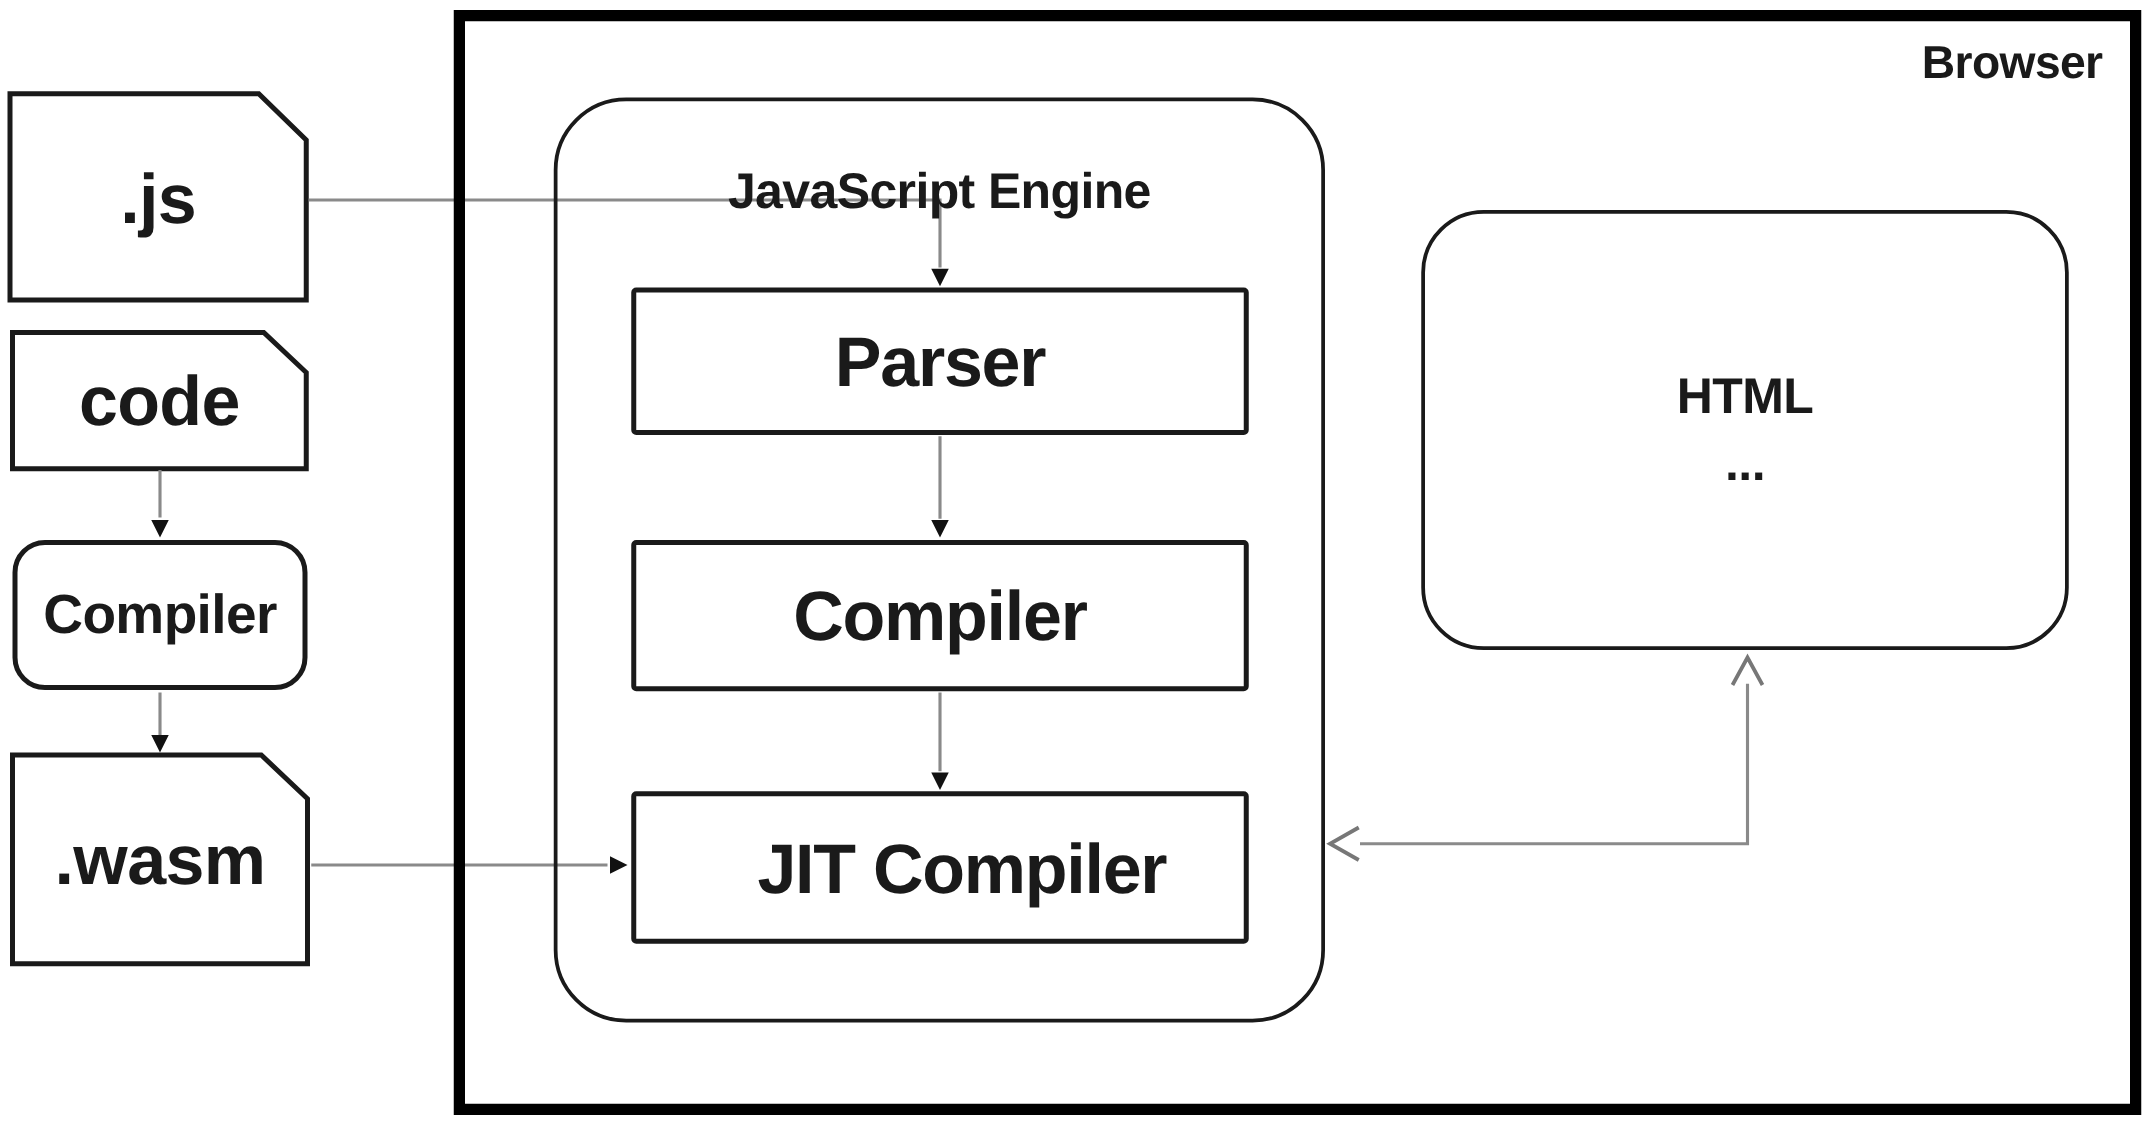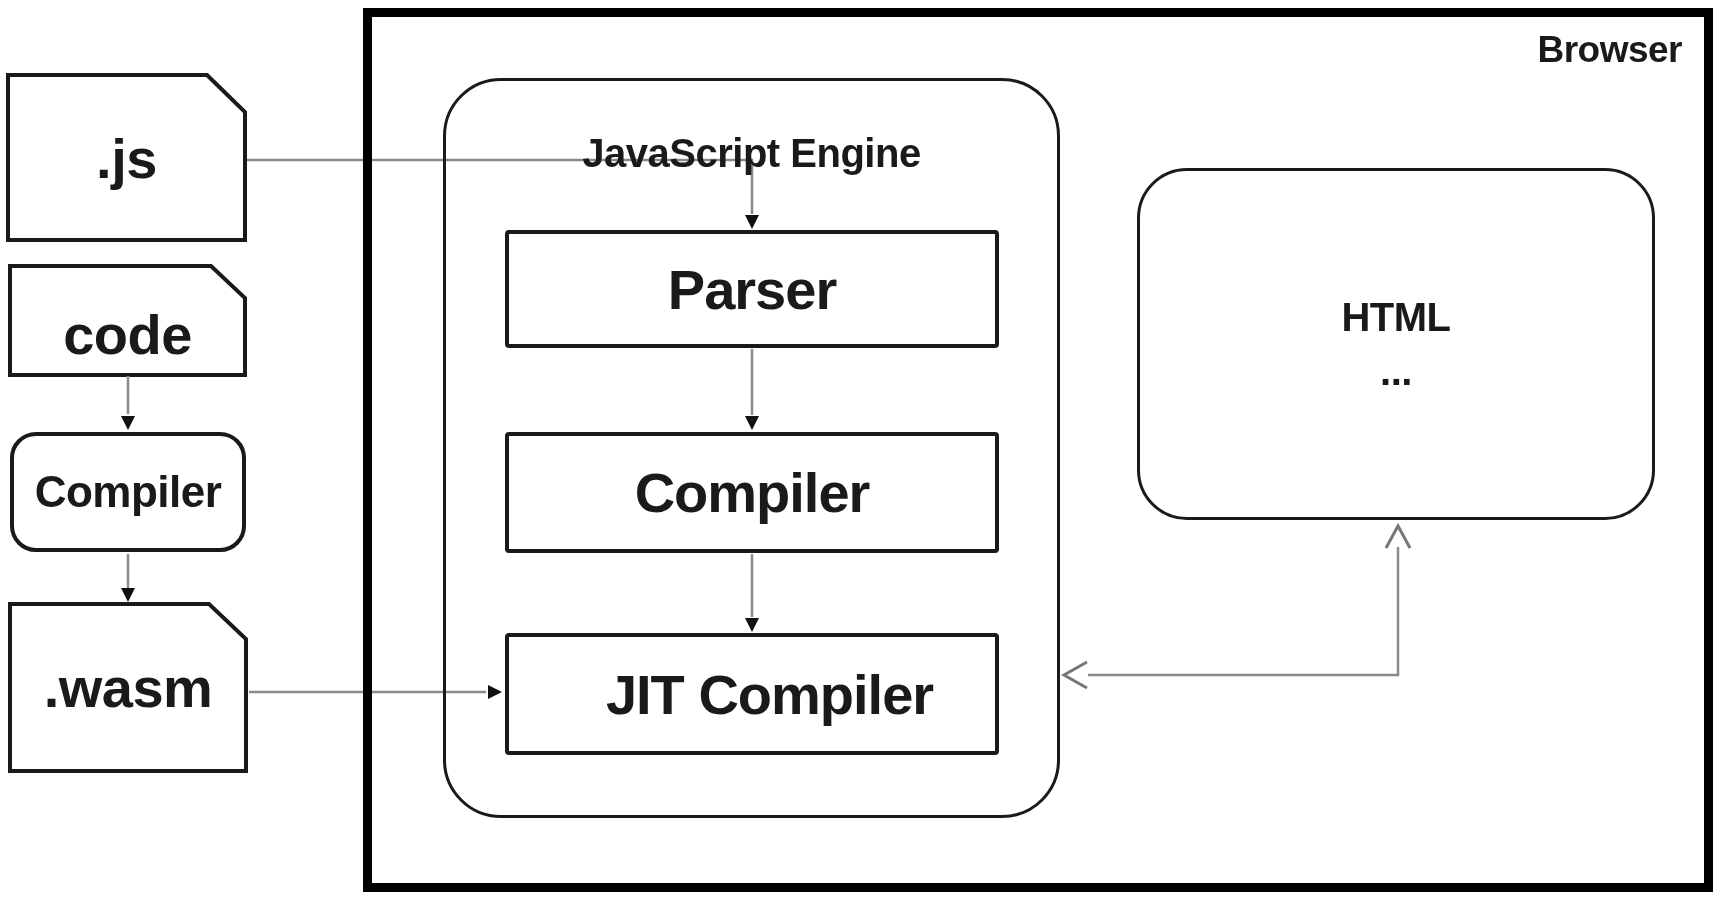--- a/index.html
+++ b/index.html
@@ -96,21 +96,21 @@
   .file-label {
     position: absolute;
     display: flex;
     align-items: center;
     justify-content: center;
     font-size: 56px;
     font-weight: 700;
     letter-spacing: -0.5px;
   }
   .file-label-js   { left: 8px;  top: 77px;  width: 237px; height: 163px; }
-  .file-label-code { left: 10px; top: 280px; width: 235px; height: 109px; }
+  .file-label-code { left: 10px; top: 266px; width: 235px; height: 109px; }
   .file-label-wasm { left: 10px; top: 604px; width: 236px; height: 167px; }
 </style>
 </head>
 <body>
 
 <div class="canvas">
 
   <svg class="overlay" viewBox="0 0 1725 904" xmlns="http://www.w3.org/2000/svg">
 
     <path d="M8 75 H207 L245 112 V240 H8 Z" fill="#ffffff" stroke="#1a1a1a" stroke-width="4"></path>

